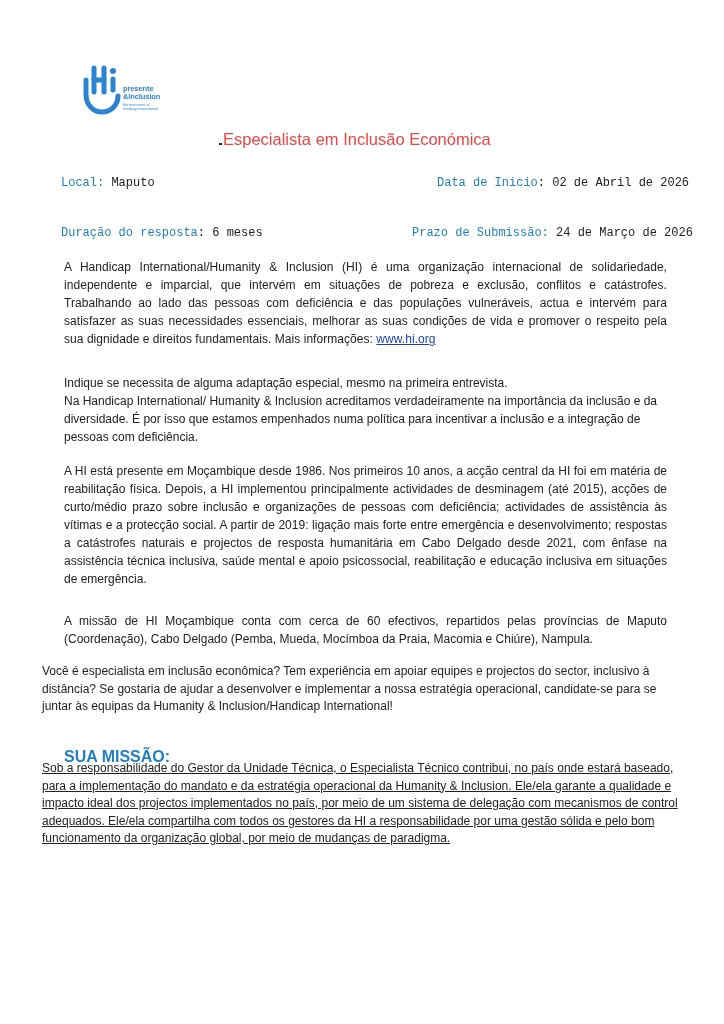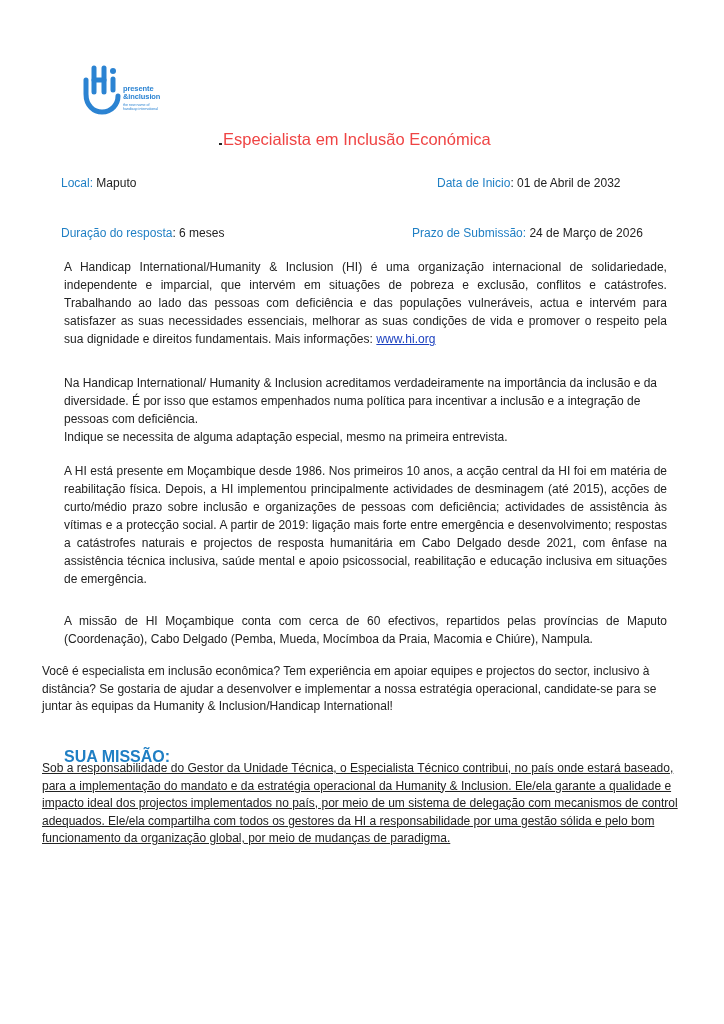--- a/index.html
+++ b/index.html
@@ -9,21 +9,21 @@
     .logo { position: absolute; left: 80px; top: 60px; width: 100px; height: 58px; }
     .logo svg { position: absolute; left: 0; top: 0; }
     .logo-text { position: absolute; left: 43px; top: 25px; color: #2b83d2; }
     .logo-line1, .logo-line2 { display: block; font-weight: bold; font-size: 7.5px; line-height: 7.5px; letter-spacing: -0.1px; }
     .logo-sub1, .logo-sub2 { display: block; font-size: 3.6px; line-height: 4px; color: #2b83d2; margin-top: 0; }
     .logo-sub1 { margin-top: 3px; }
 
     .title-row { position: absolute; left: 219px; top: 130px; font-size: 16.5px; color: #ef4444; }
     .title-mark { display:inline-block; width: 3px; height: 2px; background:#222; vertical-align: baseline; margin-right: 1px; }
 
-    .field { position: absolute; font-size: 12px; white-space: nowrap; color: #222; }
+    .field { position: absolute; font-size: 12px; white-space: nowrap; color: #222; font-family: Liberation Mono, monospace; }
     .field .lbl { color: #1f7fc4; }
 
     .para { position: absolute; font-size: 12px; line-height: 18px; color: #222; }
     .justify { text-align: justify; text-align-last: left; }
     .para a { color: #1a3fbf; text-decoration: underline; }
 
     .p1 { left: 64px; top: 258px; width: 603px; letter-spacing: 0.05px; }
     .p2 { left: 64px; top: 374px; width: 603px; }
     .p3 { left: 64px; top: 462px; width: 603px; }
     .p4 { left: 64px; top: 612px; width: 603px; }
@@ -54,36 +54,36 @@
 </div>
 
 <div class="title-row">
   <span class="title-mark"></span><span>Especialista em Inclusão Económica</span>
 </div>
 
 <div class="field" style="left:61px; top:176px;">
   <span class="lbl">Local:</span><span> Maputo</span>
 </div>
 <div class="field" style="left:437px; top:176px;">
-  <span class="lbl">Data de Inicio</span><span>: 01 de Abril de 2032</span>
+  <span class="lbl">Data de Inicio</span><span>: 02 de Abril de 2026</span>
 </div>
 <div class="field" style="left:61px; top:226px;">
   <span class="lbl">Duração do resposta</span><span>: 6 meses</span>
 </div>
 <div class="field" style="left:412px; top:226px;">
   <span class="lbl">Prazo de Submissão:</span><span> 24 de Março de 2026</span>
 </div>
 
 <div class="para p1 justify">
   <span>A Handicap International/Humanity &amp; Inclusion (HI) é uma organização internacional de solidariedade, independente e imparcial, que intervém em situações de pobreza e exclusão, conflitos e catástrofes. Trabalhando ao lado das pessoas com deficiência e das populações vulneráveis, actua e intervém para satisfazer as suas necessidades essenciais, melhorar as suas condições de vida e promover o respeito pela sua dignidade e direitos fundamentais. Mais informações: </span><a>www.hi.org</a>
 </div>
 
 <div class="para p2">
+  <div>Indique se necessita de alguma adaptação especial, mesmo na primeira entrevista.</div>
   <div>Na Handicap International/ Humanity &amp; Inclusion acreditamos verdadeiramente na importância da inclusão e da diversidade. É por isso que estamos empenhados numa política para incentivar a inclusão e a integração de pessoas com deficiência.</div>
-  <div>Indique se necessita de alguma adaptação especial, mesmo na primeira entrevista.</div>
 </div>
 
 <div class="para p3 justify">A HI está presente em Moçambique desde 1986. Nos primeiros 10 anos, a acção central da HI foi em matéria de reabilitação física. Depois, a HI implementou principalmente actividades de desminagem (até 2015), acções de curto/médio prazo sobre inclusão e organizações de pessoas com deficiência;  actividades de assistência às vítimas e a protecção social. A partir de 2019: ligação mais forte entre emergência e desenvolvimento; respostas a catástrofes naturais e projectos de resposta humanitária em Cabo Delgado desde 2021, com ênfase na assistência técnica inclusiva, saúde mental e apoio psicossocial, reabilitação e educação inclusiva em situações de emergência.</div>
 
 <div class="para p4 justify">A missão de HI Moçambique conta com cerca de 60 efectivos, repartidos pelas províncias de Maputo (Coordenação), Cabo Delgado (Pemba, Mueda, Mocímboa da Praia, Macomia e Chiúre), Nampula.</div>
 
 <div class="para p5">Você é especialista em inclusão econômica? Tem experiência em apoiar equipes e projectos do sector, inclusivo à distância? Se gostaria de ajudar a desenvolver e implementar a nossa estratégia operacional, candidate-se para se juntar às equipas da Humanity &amp; Inclusion/Handicap International!</div>
 
 <div class="mission-heading">SUA MISSÃO:</div>
 <div class="para p6">Sob a responsabilidade do Gestor da Unidade Técnica, o Especialista Técnico contribui, no país onde estará baseado, para a implementação do mandato e da estratégia operacional da Humanity &amp; Inclusion. Ele/ela garante a qualidade e  impacto ideal dos projectos implementados no país, por meio de um sistema de delegação com mecanismos de control adequados. Ele/ela compartilha com todos os gestores da HI a responsabilidade por uma gestão sólida e pelo bom funcionamento da organização global, por meio de mudanças de paradigma.</div>

